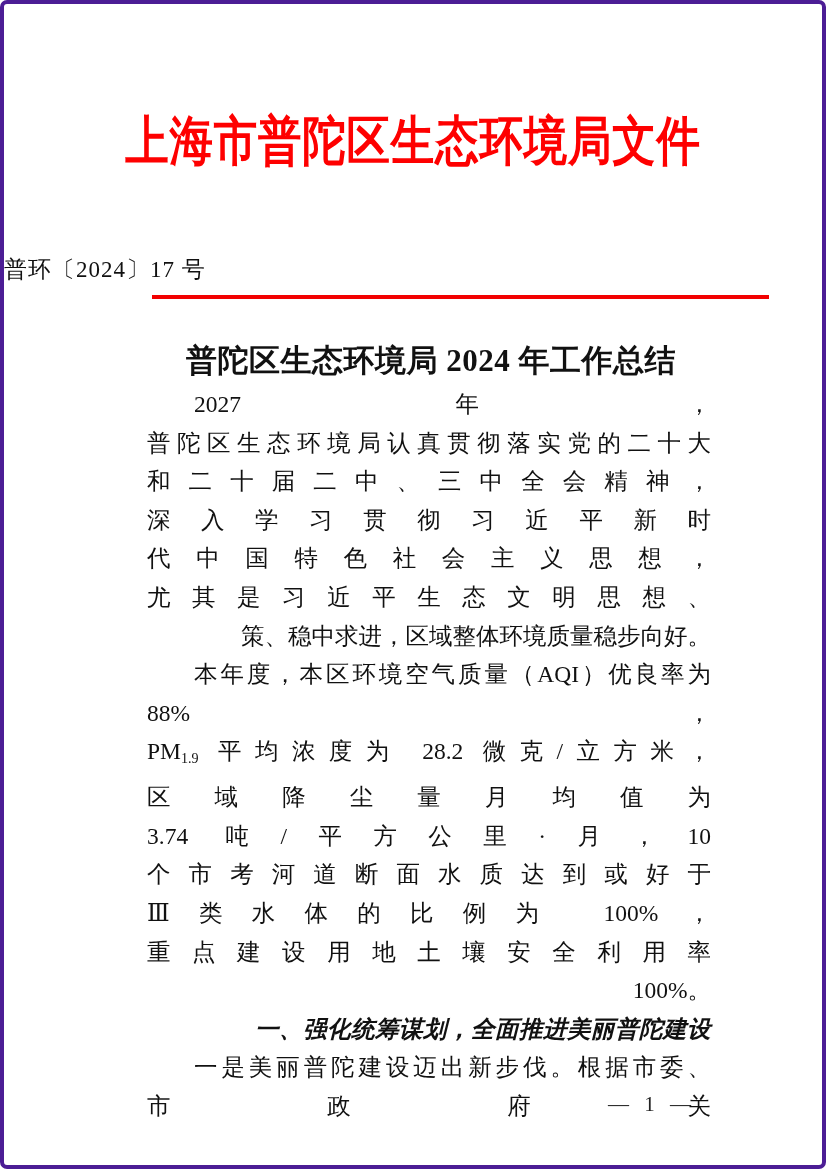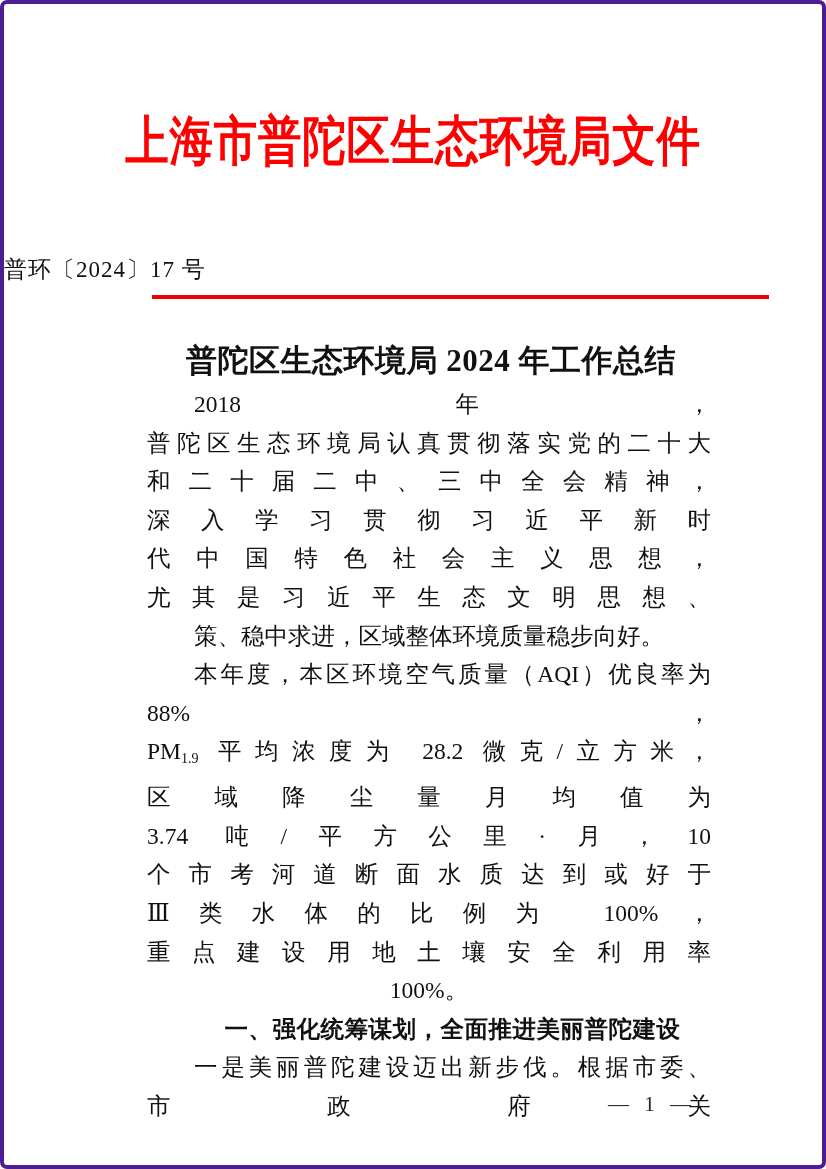--- a/index.html
+++ b/index.html
@@ -62,37 +62,38 @@
   }
   .body {
     position: absolute;
     top: 381px;
     left: 143px;
     width: 564px;
     font-size: 23.5px;
     line-height: 38.6px;
   }
   .line {
-    text-align: center;
+    text-align: right;
     word-break: keep-all;
     white-space: nowrap;
   }
   .line.justify {
     white-space: normal;
     text-align: justify;
     text-align-last: justify;
     text-justify: inter-character;
   }
   .line.indent {
     text-indent: 2em;
   }
   .line.heading {
     font-weight: bold;
     font-family: "Liberation Sans", "DejaVu Sans", sans-serif;
     letter-spacing: 0.5px;
+    font-style: italic;
   }
   .seg-bold {
     font-weight: normal;
   }
   .seg-sub {
     font-size: 60%;
     vertical-align: -0.3em;
   }
   .page-number {
     position: absolute;
@@ -109,21 +110,21 @@
 <div class="page">
   <div class="header-title" style="color: rgb(254, 0, 0);">上海市普陀区生态环境局文件</div>
 
   <div class="doc-number">普环〔2024〕17 号</div>
 
   <div class="red-line" style="background: rgb(242, 0, 0);"></div>
 
   <h1 class="doc-title">普陀区生态环境局 2024 年工作总结</h1>
 
   <div class="body" style="color: rgb(17, 17, 17);">
-      <div class="line indent justify"><span>2018 年，普陀区生态环境局认真贯彻落实党的二十大</span></div>
+      <div class="line indent justify"><span>2027 年，普陀区生态环境局认真贯彻落实党的二十大</span></div>
       <div class="line justify"><span>和二十届二中、三中全会精神，深入学习贯彻习近平新时</span></div>
       <div class="line justify"><span>代中国特色社会主义思想，尤其是习近平生态文明思想、</span></div>
       <div class="line"><span>策、稳中求进，区域整体环境质量稳步向好。</span></div>
       <div class="line indent justify"><span>本年度，本区环境空气质量（AQI）优良率为 88%，</span></div>
       <div class="line justify"><span>PM</span><span class="seg-sub">1.9</span><span> 平均浓度为 28.2 微克/立方米，区域降尘量月均值为</span></div>
       <div class="line justify"><span>3.74 吨/平方公里·月，10 个市考河道断面水质达到或好于</span></div>
       <div class="line justify"><span>Ⅲ类水体的比例为 100%，重点建设用地土壤安全利用率</span></div>
       <div class="line"><span>100%。</span></div>
       <div class="line indent heading"><span>一、强化统筹谋划，全面推进美丽普陀建设</span></div>
       <div class="line indent justify"><span class="seg-bold">一是美丽普陀建设迈出新步伐。</span><span>根据市委、市政府关</span></div>

